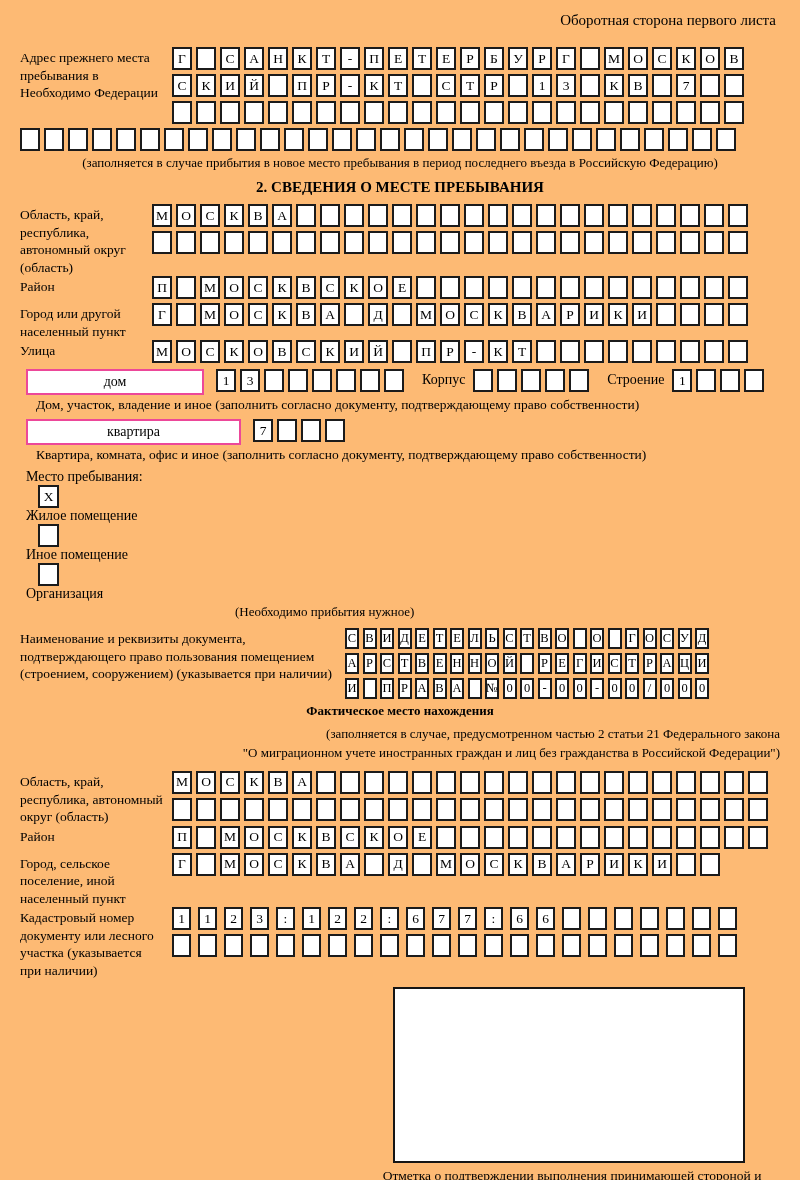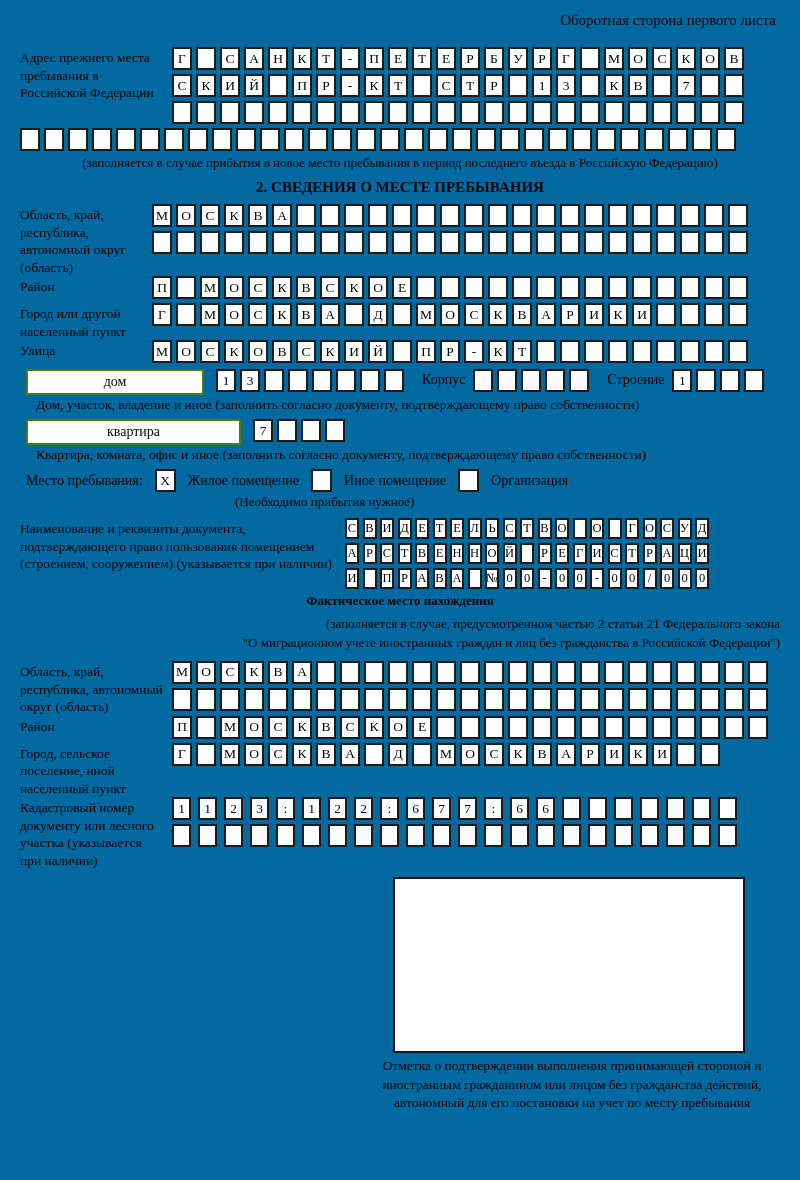--- a/index.html
+++ b/index.html
@@ -1,18 +1,18 @@
 <!DOCTYPE html>
 <html><head>
 <meta charset="utf-8">
 <style>
   * { margin:0; padding:0; box-sizing:border-box; }
   html,body { background:#ffffff; }
   .page {
-    width:800px; height:1180px; margin:0 auto; background:#0369a1; color:#000;
+    width:800px; height:1180px; margin:0 auto; background:#fdba74; color:#000;
     font-family:"Liberation Serif", serif; font-size:14px;
     padding:12px 20px 10px 20px; overflow:hidden; position:relative;
   }
   .hdr-right { text-align:right; font-size:15px; padding-right:4px; margin-bottom:18px; }
 
   .fieldset { display:flex; align-items:flex-start; }
   .lbl { flex:0 0 152px; font-size:13.5px; line-height:1.3; padding-top:2px; padding-right:6px; }
   .lbl-s2 { flex:0 0 132px; }
   .rows { flex:1 1 auto; }
 
@@ -22,31 +22,31 @@
     display:flex; align-items:center; justify-content:center;
     font-size:13.5px; flex:0 0 auto; background:#fff;
   }
   .small-cells .cell { width:14px; height:21px; margin-right:3.5px; border-width:2px; font-size:12.5px; }
   .cad-cells .cell { width:19px; height:23px; margin-right:7px; }
 
   .center-note { text-align:center; font-size:13px; margin:2px 0 8px 0; }
   .sec-title { text-align:center; font-weight:bold; font-size:15px; margin:4px 0 8px 0; }
 
   .wide-box {
-    border:2px solid #4d7c0f; height:26px; display:flex; align-items:center; justify-content:center;
+    border:2px solid #ec4899; height:26px; display:flex; align-items:center; justify-content:center;
     font-size:14px; margin-right:12px; background:#fff;
   }
   .house-box { width:178px; }
   .apt-box { width:215px; }
   .inline-lbl { font-size:14px; margin:0 8px 0 14px; padding-top:3px; }
   .house-row, .apt-row { display:flex; align-items:flex-start; margin:2px 0 2px 6px; }
   .house-row .box-row, .apt-row .box-row { margin-bottom:0; }
   .sub-note { font-size:13.5px; margin:2px 0 6px 16px; }
 
-  .stay-row { display:flex; align-items:center; margin:6px 0 2px 6px; font-size:14px; }
+  .stay-row { display:flex; margin:6px 0 2px 6px; font-size:14px;flex-direction:column; }
   .checkbox {
     width:21px; height:23px; border:2px solid #1b1b1b; display:flex; align-items:center;
     justify-content:center; font-size:13.5px; margin:0 12px; background:#fff; flex:0 0 auto;
   }
   .stay-note { font-size:13px; margin:2px 0 8px 215px; }
 
   .doc-block { display:flex; margin-top:2px; }
   .doc-block .lbl { flex:0 0 325px; font-size:13.5px; }
 
   .fact-title { text-align:center; font-weight:bold; font-size:13px; margin:0 0 6px 0; }
@@ -58,21 +58,21 @@
   .stamp-note { width:400px; margin-left:352px; text-align:center; font-size:13.5px; line-height:1.35; }
 </style>
 </head>
 <body>
 
 <div class="page">
 
   <div class="hdr-right">Оборотная сторона первого листа</div>
 
   <div class="fieldset">
-    <div class="lbl">Адрес прежнего места пребывания в Российской Федерации</div>
+    <div class="lbl">Адрес прежнего места пребывания в Необходимо Федерации</div>
     <div class="rows">
       <div class="box-row">
           <span class="cell">Г</span>
           <span class="cell"></span>
           <span class="cell">С</span>
           <span class="cell">А</span>
           <span class="cell">Н</span>
           <span class="cell">К</span>
           <span class="cell">Т</span>
           <span class="cell">-</span>

